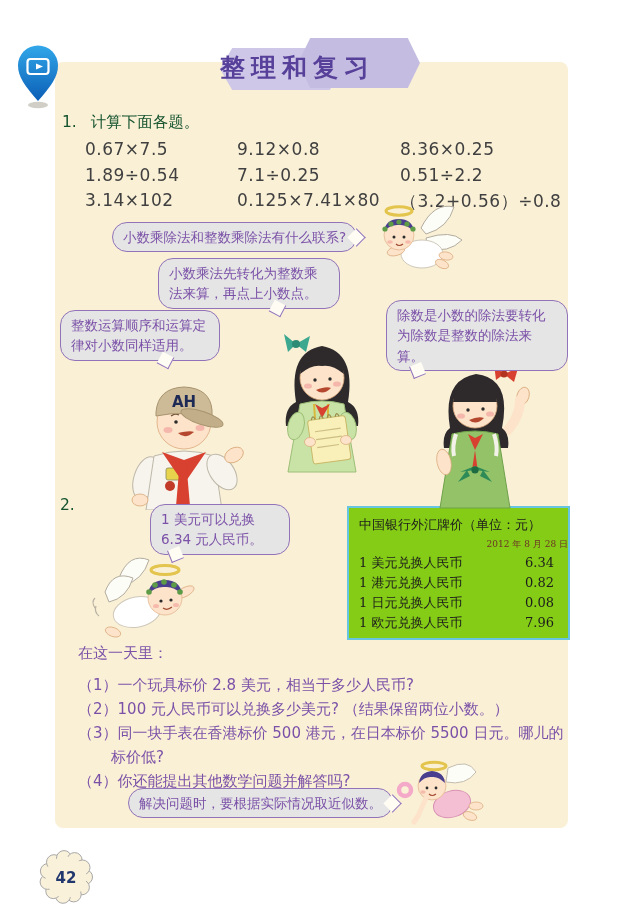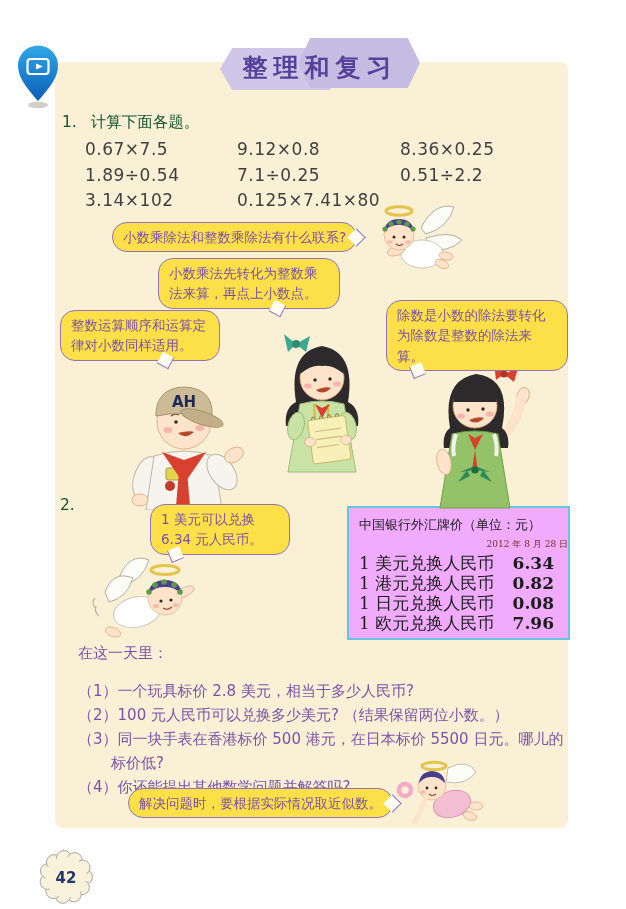--- a/index.html
+++ b/index.html
@@ -5,55 +5,55 @@
   html,body{margin:0;padding:0;background:#ffffff;}
   .page{position:relative;width:626px;height:909px;background:#ffffff;overflow:hidden;
         font-family:"DejaVu Sans",sans-serif;}
   .panel{position:absolute;left:55px;top:62px;width:513px;height:766px;
          background:#FAF0D6;border-radius:8px;}
   
   .banner{position:absolute;left:220px;top:36px;width:200px;height:54px;}
   .hex{position:absolute;clip-path:polygon(10% 0%,90% 0%,100% 50%,90% 100%,10% 100%,0% 50%);}
   .hex1{left:0;top:12px;width:122px;height:42px;background:#CEC7E7;}
   .hex2{left:78px;top:2px;width:122px;height:50px;background:#C5BDE1;}
-  .banner-text{position:absolute;left:0;top:15px;width:200px;text-align:center;
+  .banner-text{position:absolute;left:0;top:15px;width:200px;
     font-size:25px;font-weight:bold;color:#57409A;letter-spacing:6px;font-family:Liberation Mono, monospace;}
   
   .ptext{color:#14532d;}
   .p1-head{position:absolute;left:62px;top:112px;font-size:15.5px;}
   .p1-num{margin-right:14px;}
   .math-grid{position:absolute;left:85px;top:139px;display:grid;
      grid-template-columns:152px 163px 170px;row-gap:5.5px;
      font-size:17px;color:#404040;letter-spacing:0.5px;}
   .p2-num{position:absolute;left:60px;top:496px;font-size:15.5px;}
   
-  .bubble{position:absolute;background:#fde047;border:1.5px solid #9272B8;
+  .bubble{position:absolute;background:#e5e5e5;border:1.5px solid #9272B8;
      color:#7B51A8;font-size:13.5px;line-height:1.5;padding:4px 10px;
      border-radius:15px;z-index:6;}
   .nowrap{white-space:nowrap;}
   .tail{position:absolute;width:12px;height:12px;background:#FFFDF3;z-index:7;}
   .tail-r{right:-7px;top:8px;transform:rotate(45deg);
      border-top:1.5px solid #9272B8;border-right:1.5px solid #9272B8;}
   .tail-d{bottom:-7px;transform:rotate(45deg);
      border-right:1.5px solid #9272B8;border-bottom:1.5px solid #9272B8;}
   .lean-l{transform:rotate(68deg);}
   .lean-r{transform:rotate(28deg);}
   
   .fx-table{position:absolute;left:347px;top:506px;width:223px;height:134px;
-     box-sizing:border-box;background:#f0abfc;border:2px solid #68C5E1;
+     box-sizing:border-box;background:#84cc16;border:2px solid #68C5E1;
      font-family:"DejaVu Serif",serif;color:#1c1c1c;}
   .fx-title{padding:8px 10px 2px 10px;font-size:13px;}
   .fx-date{text-align:right;padding:2px 0 2px 0;font-size:9px;color:#6b3226;}
   .fx-row{display:flex;justify-content:space-between;padding:0 14px 0 10px;
-     font-size:17px;line-height:20px;}
-  .fx-val{font-weight:bold;}
+     font-size:13px;line-height:20px;}
+  .fx-val{font-weight:normal;}
   
   .q-block{position:absolute;left:78px;top:641px;width:494px;
      font-size:15px;line-height:24px;color:#7B51A8;}
-  .q-intro{margin-bottom:14px;}
+  .q-intro{margin-bottom:8px;}
   .q-line{padding-left:2.2em;text-indent:-2.2em;}
   
   .figure{position:absolute;z-index:3;}
   .pin{position:absolute;left:14px;top:44px;z-index:9;}
   .badge{position:absolute;left:36px;top:850px;}
 </style>
 </head>
 <body>
 
 <div class="page">
@@ -85,20 +85,21 @@
 
   <div class="math-grid">
     <span>0.67×7.5</span>
     <span>9.12×0.8</span>
     <span>8.36×0.25</span>
     <span>1.89÷0.54</span>
     <span>7.1÷0.25</span>
     <span>0.51÷2.2</span>
     <span>3.14×102</span>
     <span>0.125×7.41×80</span>
+    <span>（3.2+0.56）÷0.8</span>
   </div>
 
   <svg class="figure" style="left:366px;top:198px" width="100" height="78" viewBox="0 0 100 78">
     <path d="M55,30 Q68,4 88,9 Q82,30 60,36 Z" fill="#FDFDF8" stroke="#B3AC9E" stroke-width="1"></path>
     <path d="M60,40 Q85,32 96,42 Q82,56 62,50 Z" fill="#FDFDF8" stroke="#B3AC9E" stroke-width="1"></path>
     <ellipse cx="56" cy="56" rx="21" ry="14" fill="#FFFFFF" stroke="#CFC8BA" stroke-width="1"></ellipse>
     <ellipse cx="76" cy="66" rx="7" ry="4" fill="#FCE3C9" stroke="#D9A878" stroke-width="0.7" transform="rotate(25 76 66)"></ellipse>
     <ellipse cx="80" cy="58" rx="7" ry="4" fill="#FCE3C9" stroke="#D9A878" stroke-width="0.7" transform="rotate(10 80 58)"></ellipse>
     <ellipse cx="30" cy="53" rx="9" ry="4.5" fill="#FCE3C9" stroke="#D9A878" stroke-width="0.7" transform="rotate(-15 30 53)"></ellipse>
     <circle cx="33" cy="37" r="15" fill="#FCE3C9" stroke="#E0B088" stroke-width="0.7"></circle>

